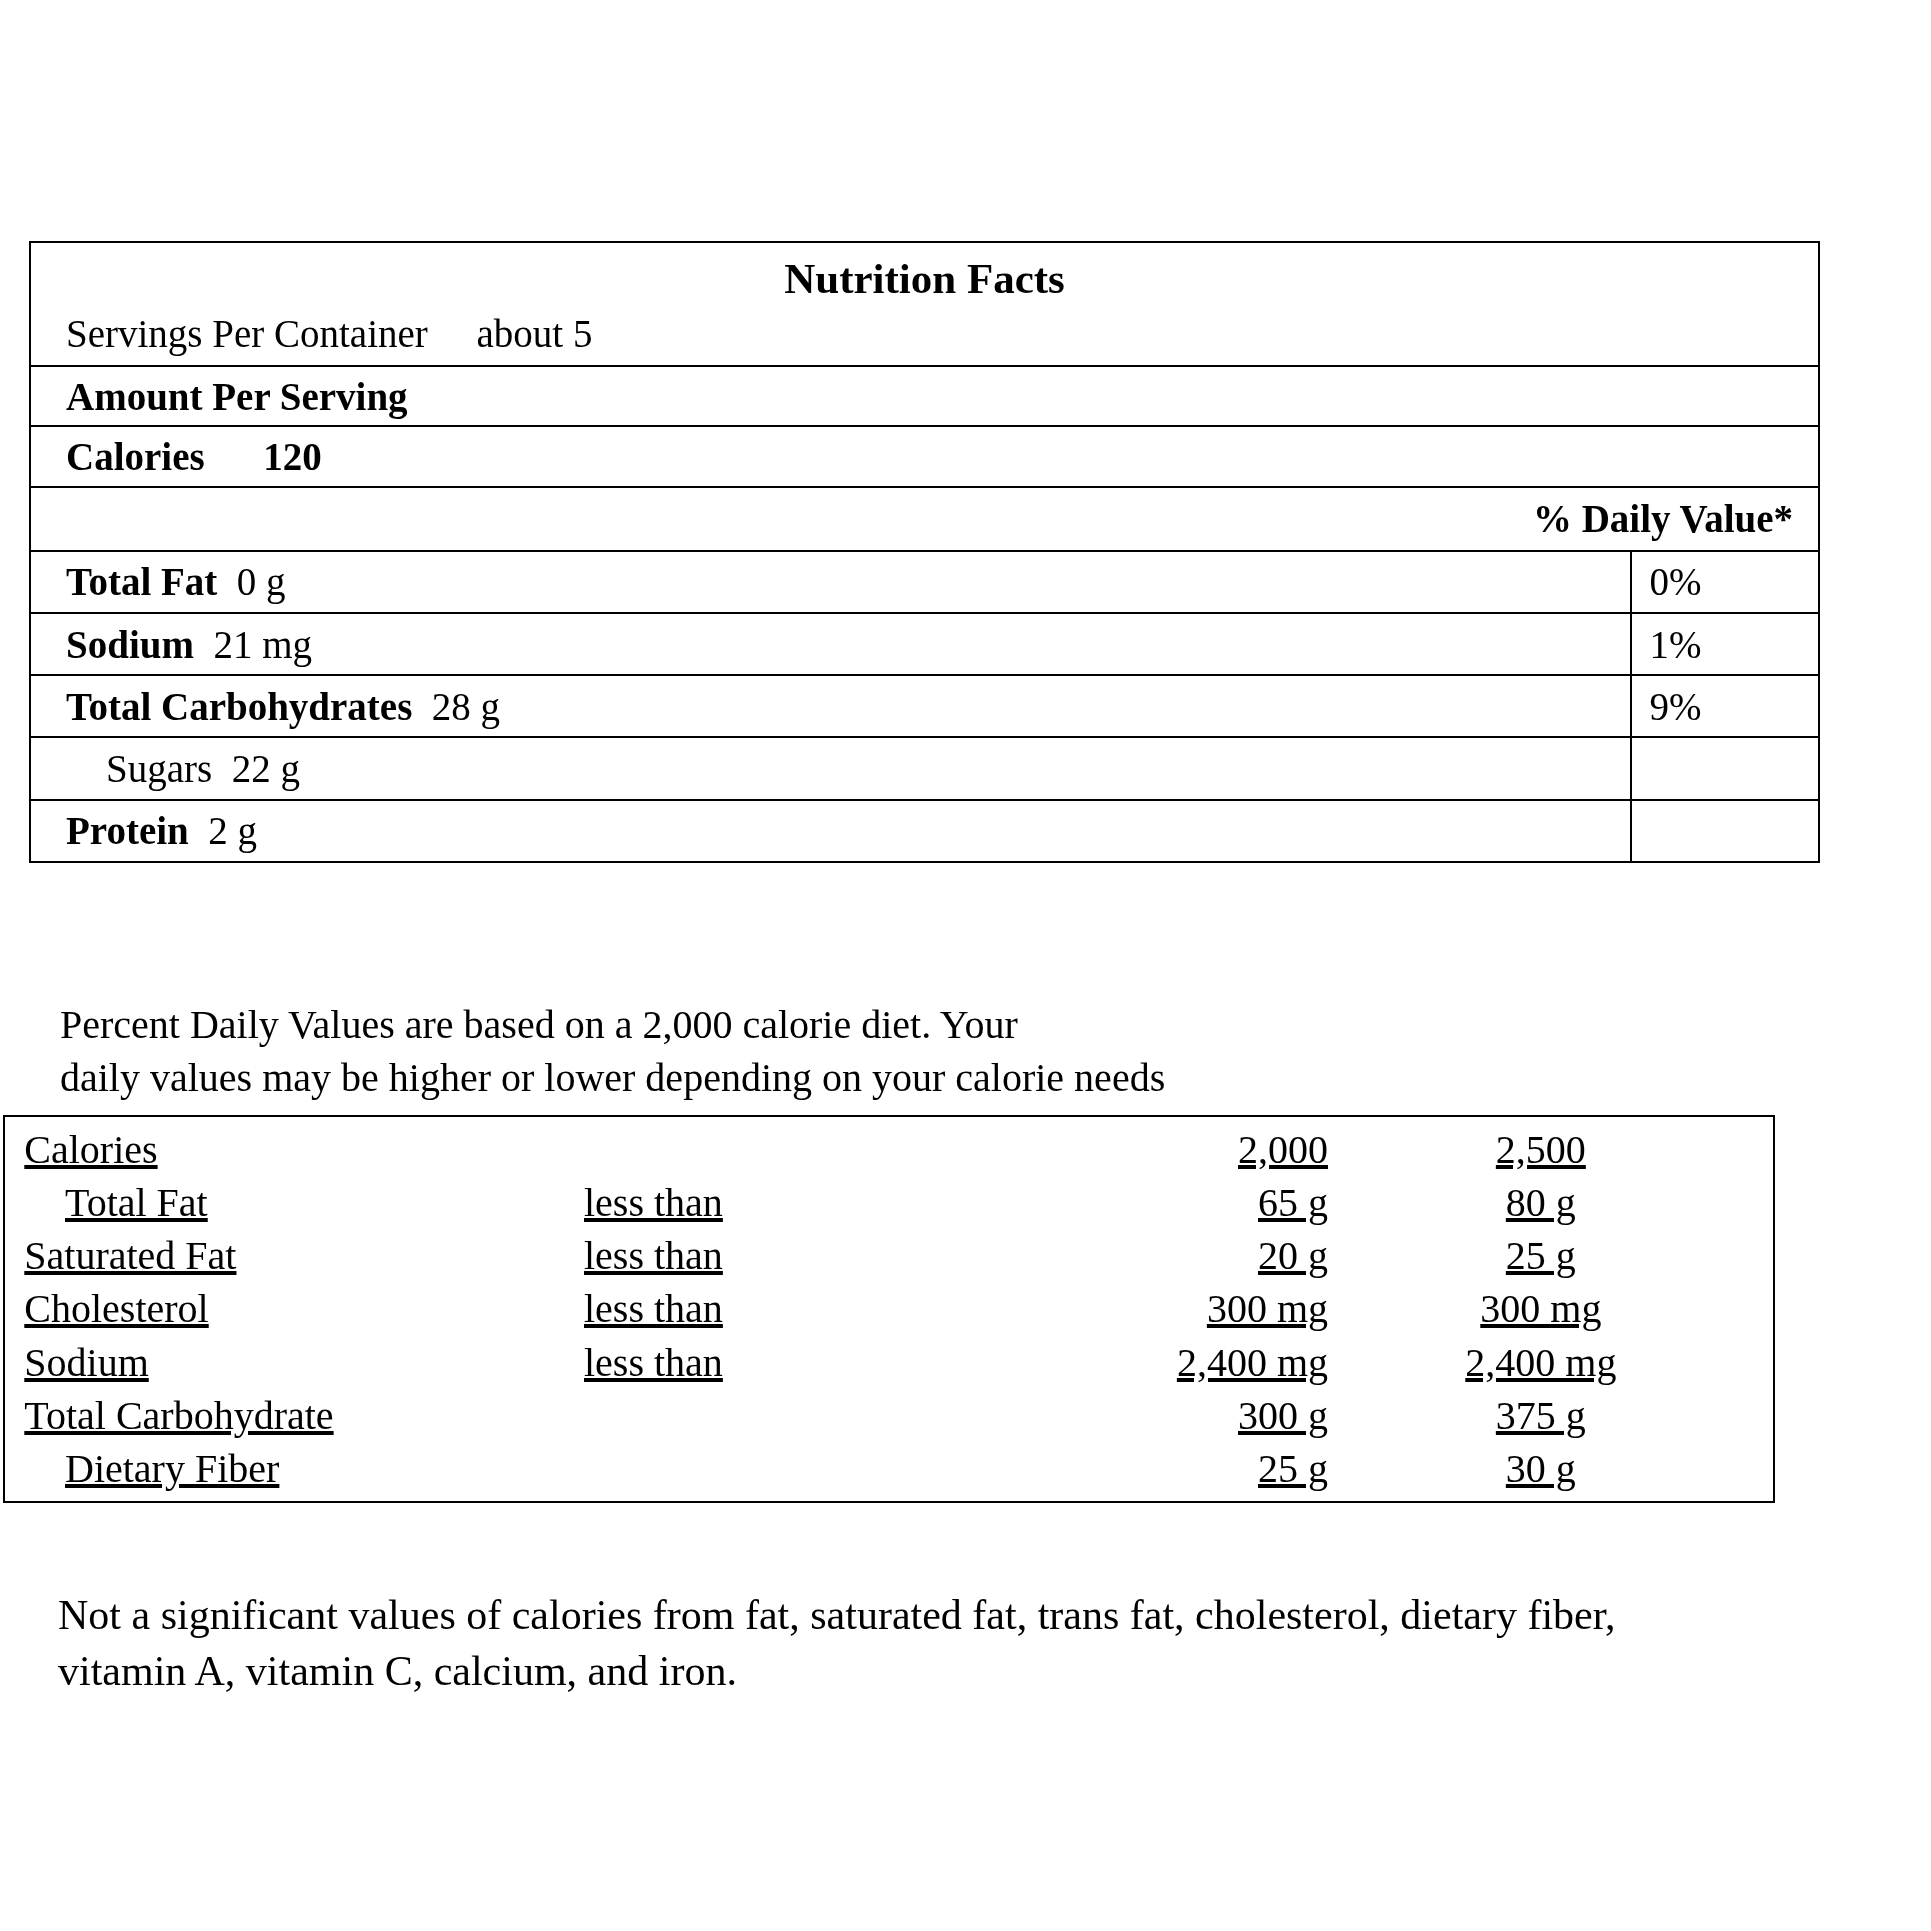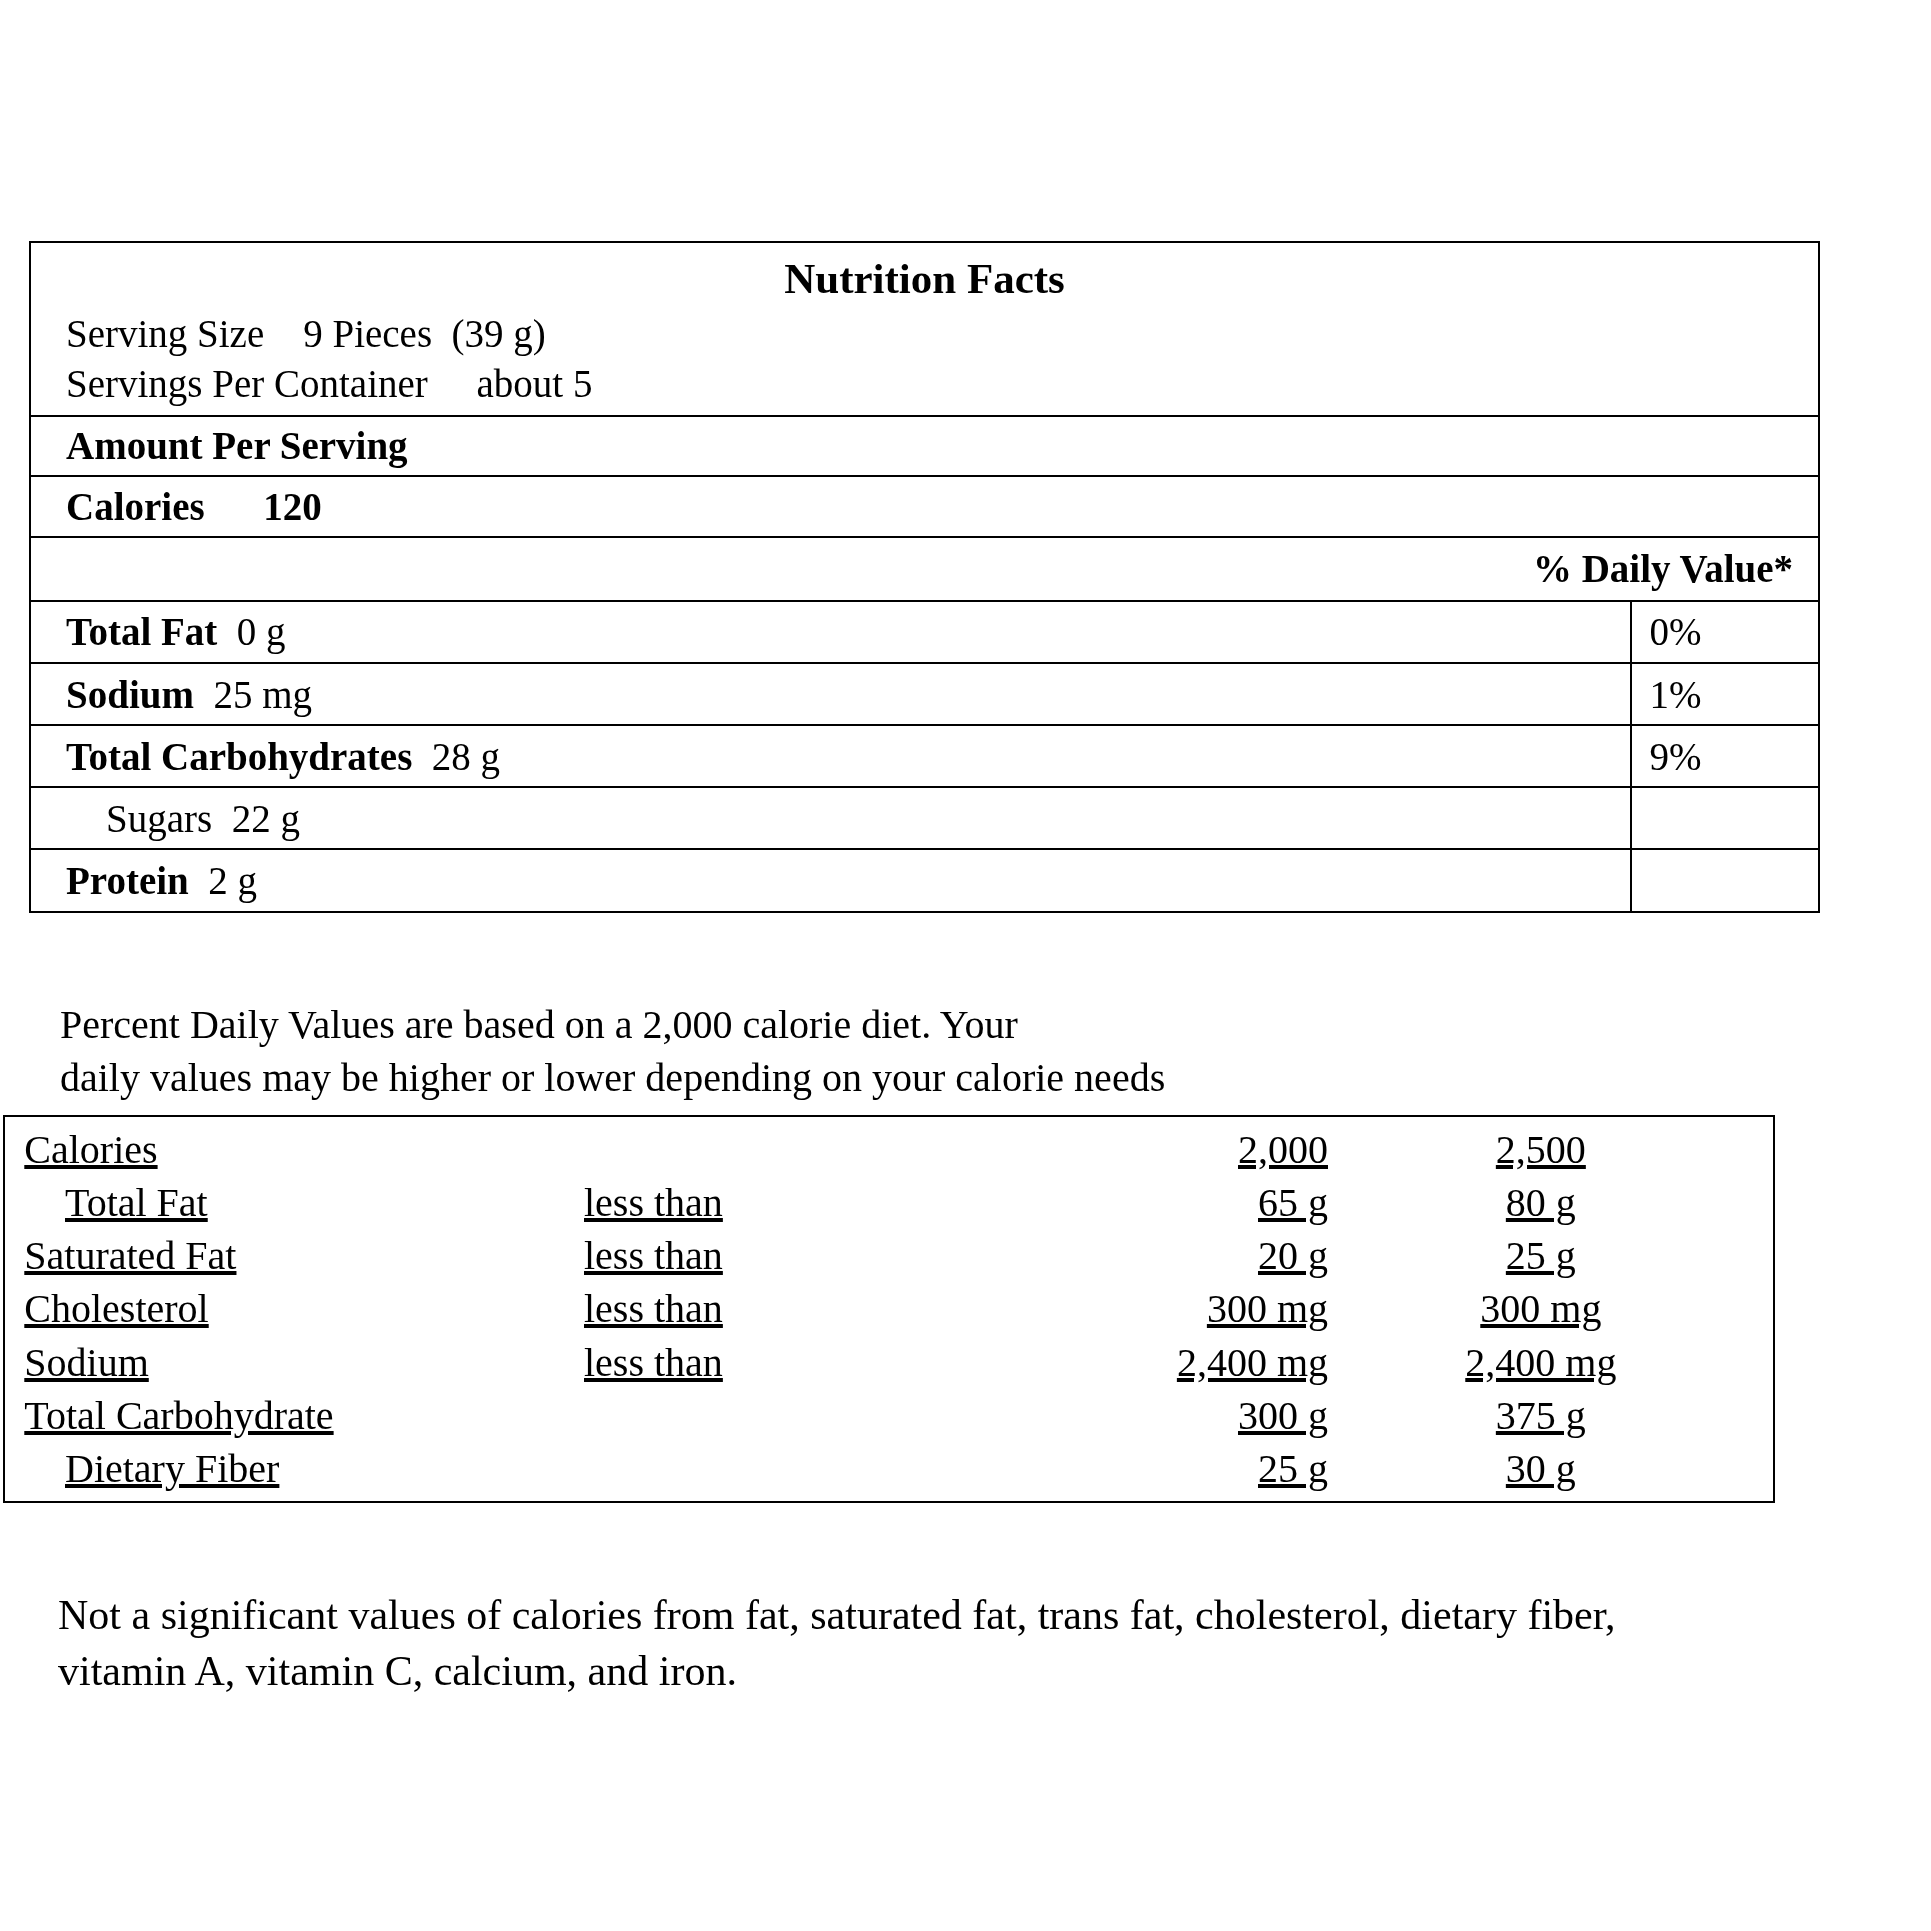--- a/index.html
+++ b/index.html
@@ -161,40 +161,39 @@
 </head>
 <body>
 
 <div class="page">
 
   <div class="panel">
 
     <div class="nf-title">Nutrition Facts</div>
 
     <div class="serving-block">
-      <div class="serving-line">Serving Size    9 Pieces  (39 g)</div>
       <div class="serving-line">Servings Per Container     about 5</div>
     </div>
 
     <div class="rule"></div>
     <div class="row-amount">Amount Per Serving</div>
 
     <div class="rule"></div>
     <div class="row-calories">Calories      120</div>
 
     <div class="rule"></div>
     <div class="dv-header">% Daily Value*</div>
 
     <div class="nutrient-row">
       <div class="nutrient-name"><b>Total Fat</b><span>  0 g</span></div>
       <div class="nutrient-dv">0%</div>
     </div>
 
     <div class="nutrient-row">
-      <div class="nutrient-name"><b>Sodium</b><span>  25 mg</span></div>
+      <div class="nutrient-name"><b>Sodium</b><span>  21 mg</span></div>
       <div class="nutrient-dv">1%</div>
     </div>
 
     <div class="nutrient-row">
       <div class="nutrient-name"><b>Total Carbohydrates</b><span>  28 g</span></div>
       <div class="nutrient-dv">9%</div>
     </div>
 
     <div class="nutrient-row">
       <div class="nutrient-name indent1"><b></b><span>Sugars  22 g</span></div>

